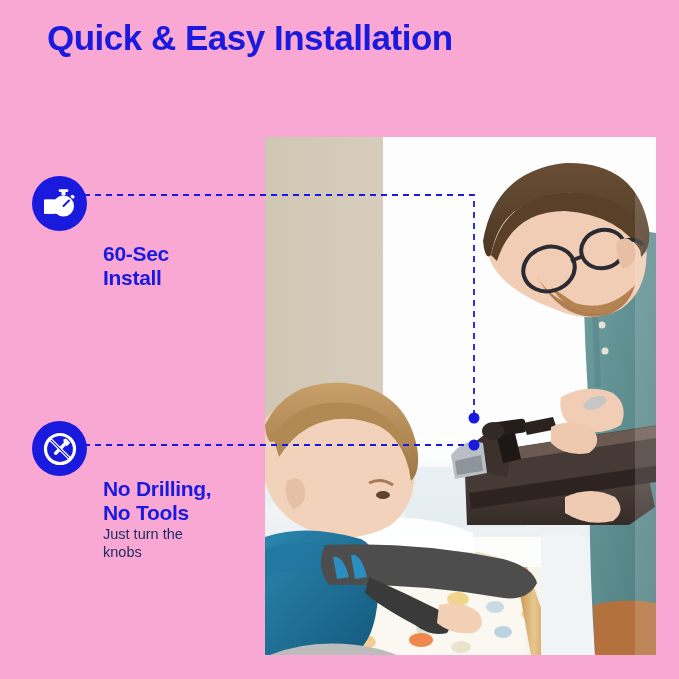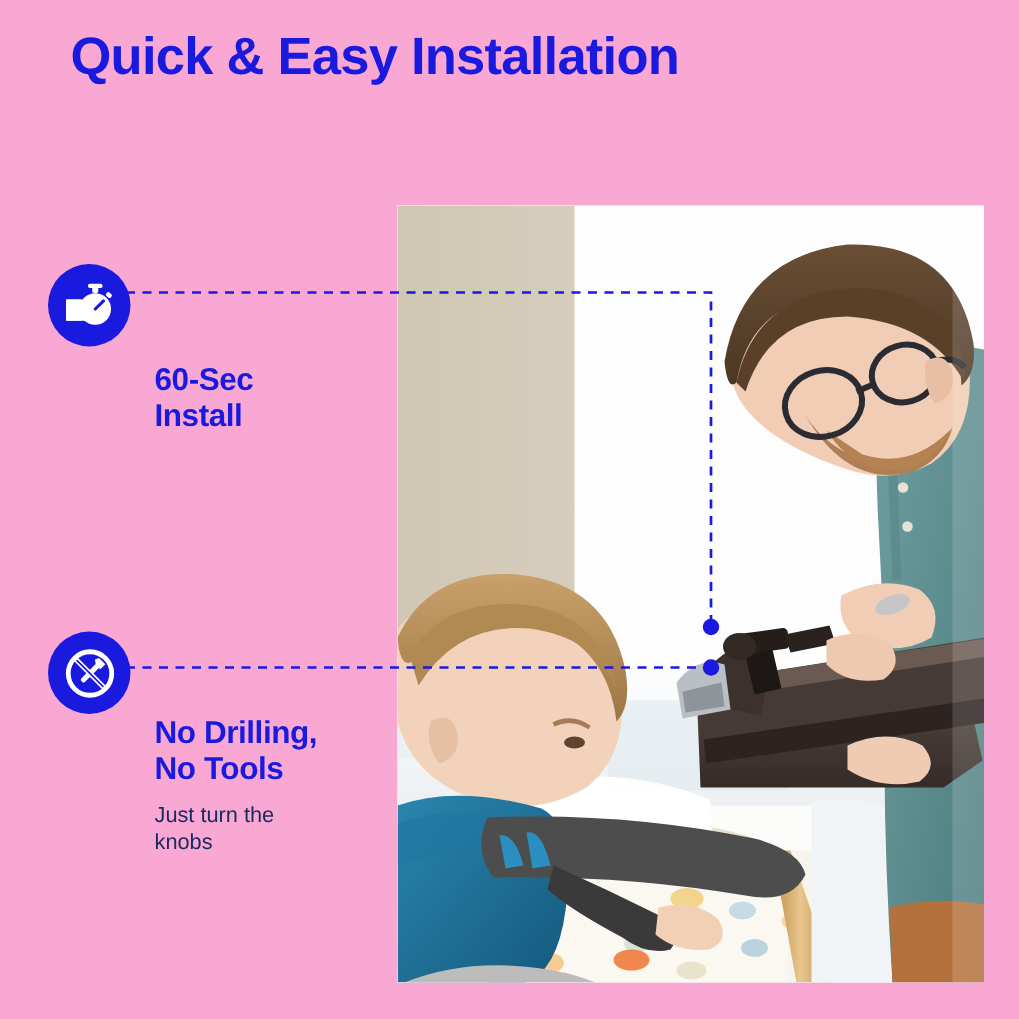--- a/index.html
+++ b/index.html
@@ -61,21 +61,21 @@
 
   .feature-title {
     font-size: 21px;
     font-weight: 700;
     line-height: 1.15;
     color: #1a1ade;
     letter-spacing: -0.3px;
     white-space: pre-line;
   }
   .feature-sub {
-    margin-top: 10px;
+    margin-top: 0;
     font-size: 14.5px;
     font-weight: 400;
     line-height: 1.25;
     color: #1b2a5e;
     white-space: pre-line;
   }
 
   
   .connector {
     position: absolute;

